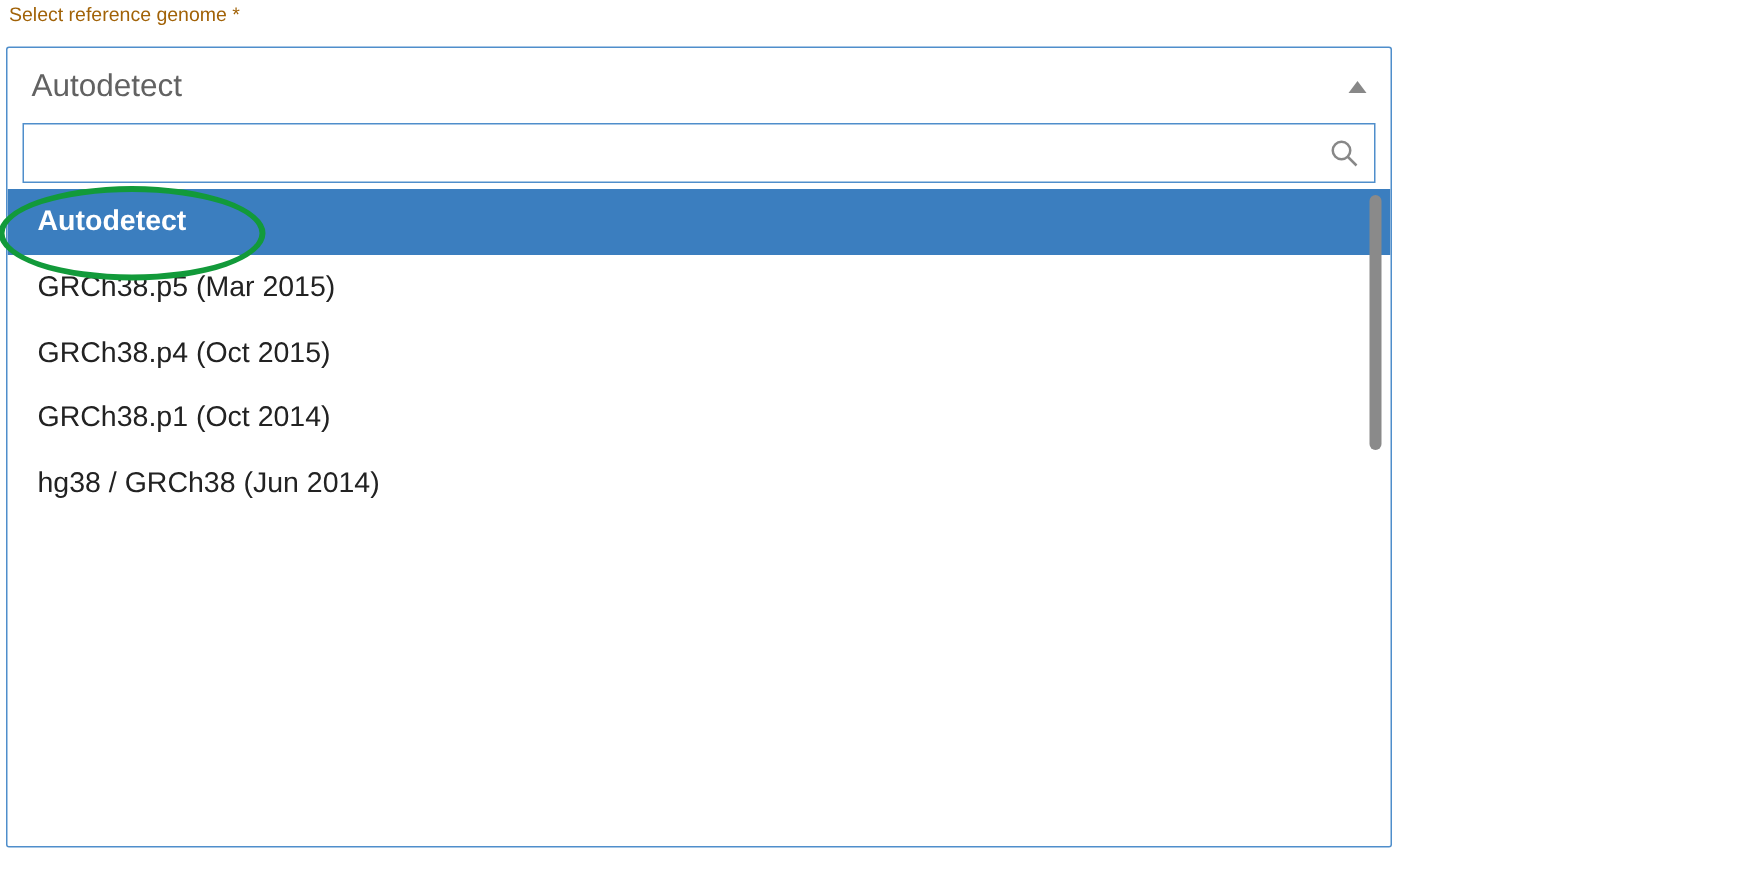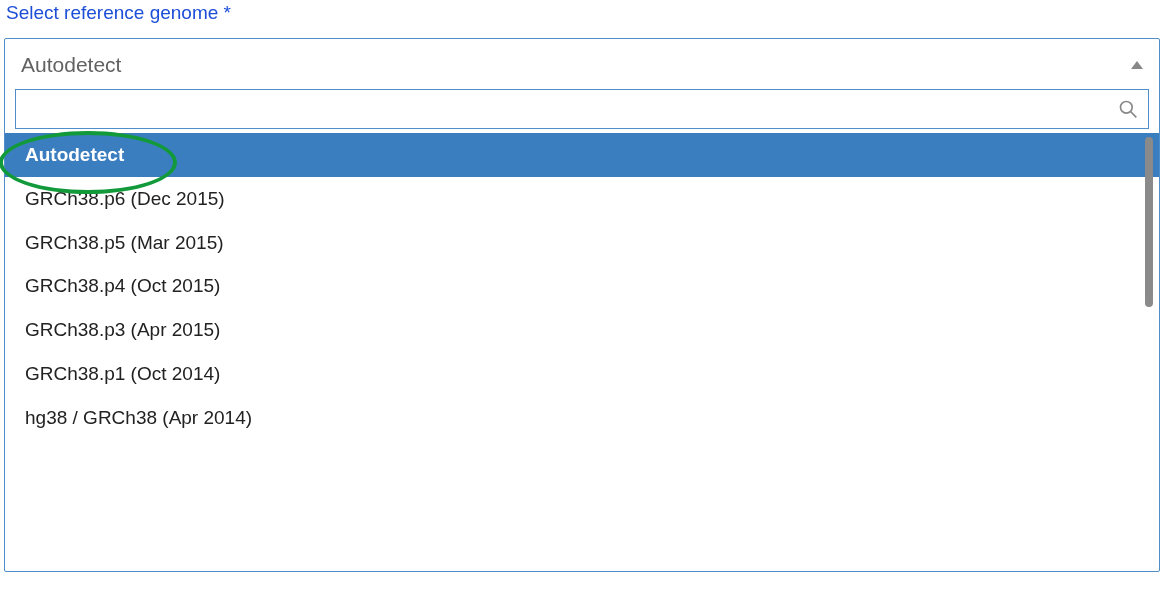--- a/index.html
+++ b/index.html
@@ -11,28 +11,28 @@
     color: #222;
     width: 1169px;
     height: 595px;
     overflow: hidden;
   }
   .wrap {
     padding: 2px 4px 4px 4px;
     box-sizing: border-box;
   }
   .field-label {
-    color: #1d4ed8;
-    font-size: 19px;
+    color: #a16207;
+    font-size: 13px;
     margin: 0 0 14px 2px;
   }
   .select-container {
     border: 1px solid #4f8ecb;
     border-radius: 2px;
-    width: 1156px;
+    width: 924px;
     box-sizing: border-box;
     position: relative;
     background: #fff;
   }
   .select-header {
     display: flex;
     align-items: center;
     justify-content: space-between;
     padding: 14px 16px 10px 16px;
     cursor: pointer;
@@ -128,25 +128,23 @@
         <svg viewBox="0 0 24 24" width="20" height="20" fill="none" stroke="#888" stroke-width="2">
           <circle cx="10" cy="10" r="7"></circle>
           <line x1="15" y1="15" x2="22" y2="22"></line>
         </svg>
       </span>
     </div>
 
     <div class="options-scroll">
       <div class="options-inner">
         <div class="option selected">Autodetect</div>
-        <div class="option">GRCh38.p6 (Dec 2015)</div>
         <div class="option">GRCh38.p5 (Mar 2015)</div>
         <div class="option">GRCh38.p4 (Oct 2015)</div>
-        <div class="option">GRCh38.p3 (Apr 2015)</div>
         <div class="option">GRCh38.p1 (Oct 2014)</div>
-        <div class="option">hg38 / GRCh38 (Apr 2014)</div>
+        <div class="option">hg38 / GRCh38 (Jun 2014)</div>
       </div>
       <div class="scrollbar"></div>
     </div>
 
     <div class="annot-ellipse" style="left:-6px; top:92px; width:170px; height:55px;"></div>
   </div>
 </div>
 
 </body></html>

